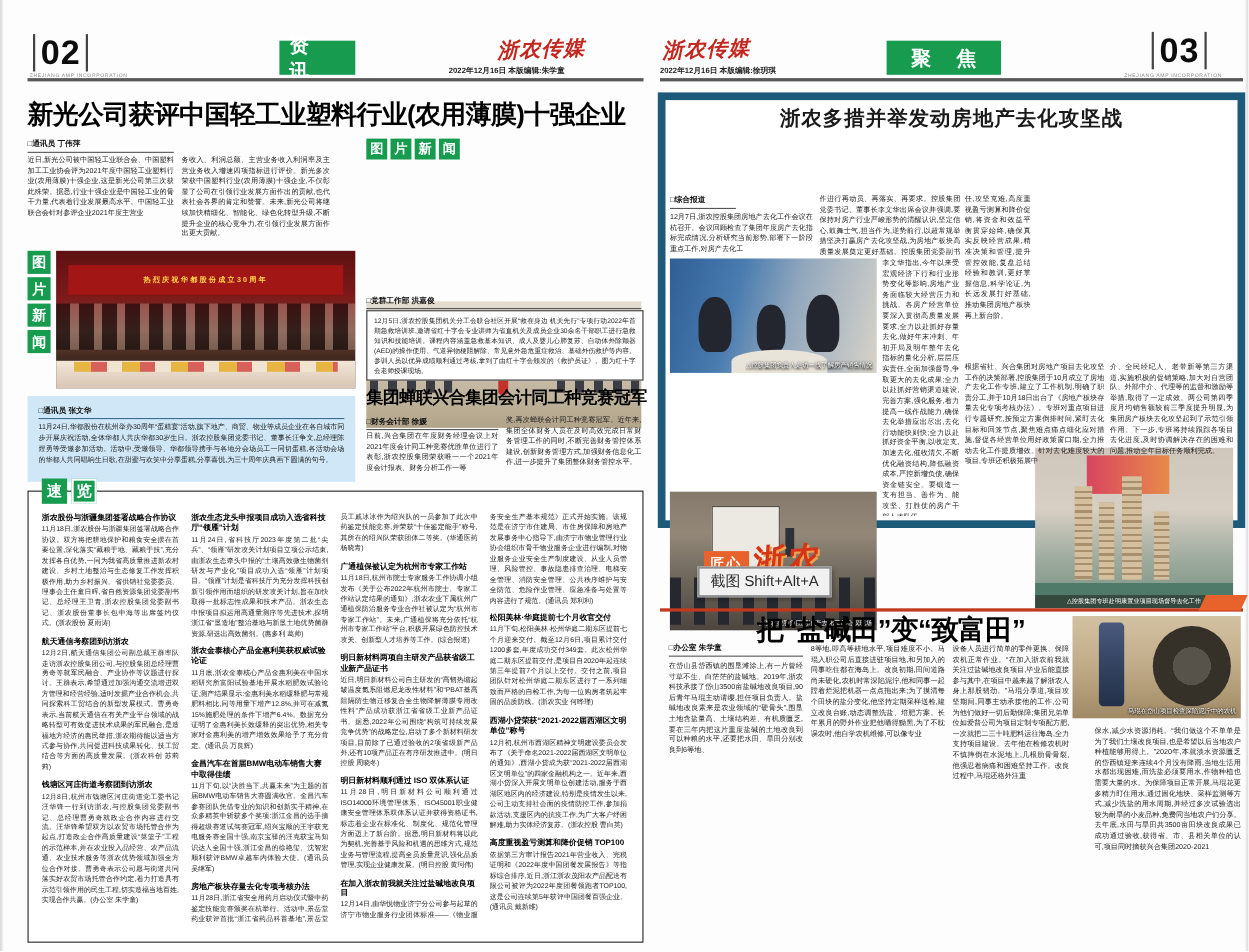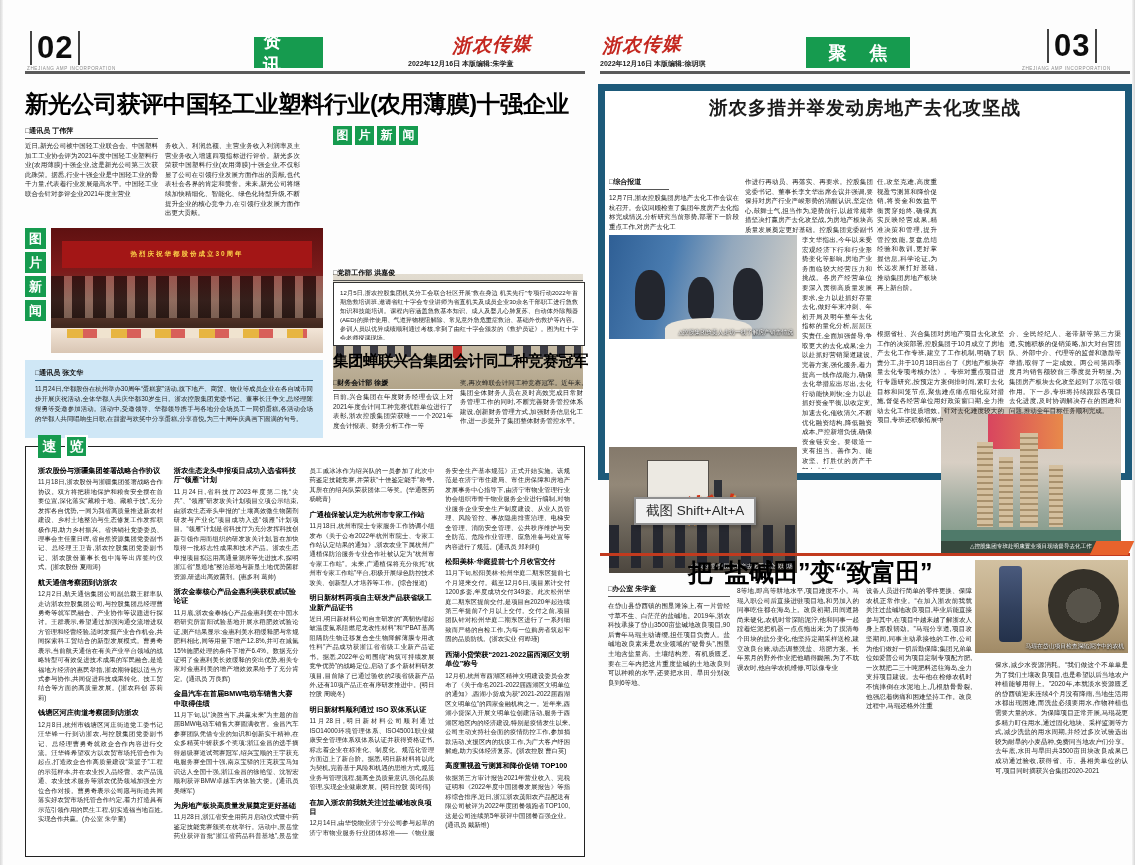--- a/index.html
+++ b/index.html
@@ -185,21 +185,21 @@
         </div>
       <div class="qr-item">
           <div class="qr-t">浙农金泰核心产品金惠利美获权威试验论证</div>
           <div class="qr-b">11月底,浙农金泰核心产品金惠利美在中国水稻研究所富阳试验基地开展水稻肥效试验论证,测产结果显示:金惠利美水稻缓释肥与常规肥料相比,同等用量下增产12.8%,并可在减氮15%施肥处理的条件下增产6.4%。数据充分证明了金惠利美长效缓释的突出优势,相关专家对金惠利美的增产增效效果给予了充分肯定。(通讯员 万良辉)</div>
         </div>
       <div class="qr-item">
           <div class="qr-t">金昌汽车在首届BMW电动车销售大赛中取得佳绩</div>
           <div class="qr-b">11月下旬,以“决胜当下,共赢未来”为主题的首届BMW电动车销售大赛圆满收官。金昌汽车参赛团队凭借专业的知识和创新实干精神,在众多精英中斩获多个奖项:浙江金昌的选手摘得超级赛道试驾赛冠军,绍兴宝顺的王宇获充电服务赛全国十强,南京宝驿的汪克获宝马知识达人全国十强,浙江金昌的徐艳玺、沈智宏顺利获评BMW卓越车内体验大使。(通讯员 吴继军)</div>
         </div>
       <div class="qr-item">
-          <div class="qr-t">为房地产板块高质量发展奠定更好基础</div>
+          <div class="qr-t">房地产板块存量去化专项考核办法</div>
           <div class="qr-b">11月28日,浙江省安全用药月启动仪式暨中药鉴定技能竞赛颁奖在杭举行。活动中,景岳堂药业获评首批“浙江省药品科普基地”,景岳堂员工戚冰冰作为绍兴队的一员参加了此次中药鉴定技能竞赛,并荣获“十佳鉴定能手”称号,其所在的绍兴队荣获团体二等奖。(华通医药 杨晓青)</div>
         </div>
       <div class="qr-item">
           <div class="qr-t">广通植保被认定为杭州市专家工作站</div>
           <div class="qr-b">11月18日,杭州市院士专家服务工作协调小组发布《关于公布2022年杭州市院士、专家工作站认定结果的通知》,浙农农业下属杭州广通植保防治服务专业合作社被认定为“杭州市专家工作站”。未来,广通植保将充分依托“杭州市专家工作站”平台,积极开展绿色防控技术攻关、创新型人才培养等工作。(综合报道)</div>
         </div>
       <div class="qr-item">
           <div class="qr-t">明日新材料两项自主研发产品获省级工业新产品证书</div>
           <div class="qr-b">近日,明日新材料公司自主研发的“高韧热缩起皱温度氮系阻燃尼龙改性材料”和“PBAT基高阻隔防生物迁移复合全生物降解薄膜专用改性料”产品成功获浙江省省级工业新产品证书。据悉,2022年公司围绕“构筑可持续发展竞争优势”的战略定位,启动了多个新材料研发项目,目前除了已通过验收的2项省级新产品外,还有10项产品正在有序研发推进中。(明日控股 周晓冬)</div>
         </div>
@@ -277,21 +277,21 @@
     </div>
   </div>
 
   <div class="abs" style="left:48px;top:489px;display:flex;align-items:flex-start;gap:4px;z-index:4;">
     <span class="craft-badge" style="margin-top:12px;">匠心</span>
     <span class="craft-big">浙农</span>
   </div>
   <div class="abs orule" style="left:8px;top:553px;width:530px;"></div>
   <div class="abs ribbon" style="left:501px;top:541px;width:38px;height:14px;"></div>
 
-  <div class="abs tooltip" style="left:42px;top:497px;">截图 Shift+Alt+A</div>
+  <div class="abs tooltip" style="left:42px;top:515px;">截图 Shift+Alt+A</div>
 
   <div class="abs ft2" style="left:96px;top:556px;">把“盐碱田”变“致富田”</div>
 
   <div class="abs photo ph-worker" style="left:383px;top:560px;width:153px;height:93px;">
     <div class="wheel"></div>
     <div class="man"></div>
     <div class="pcap">马琨在岱山项目检查深陷泥泞中的农机</div>
   </div>
 
   <div class="abs byline" style="left:16px;top:584px;width:122px;">□办公室 朱学童</div>

